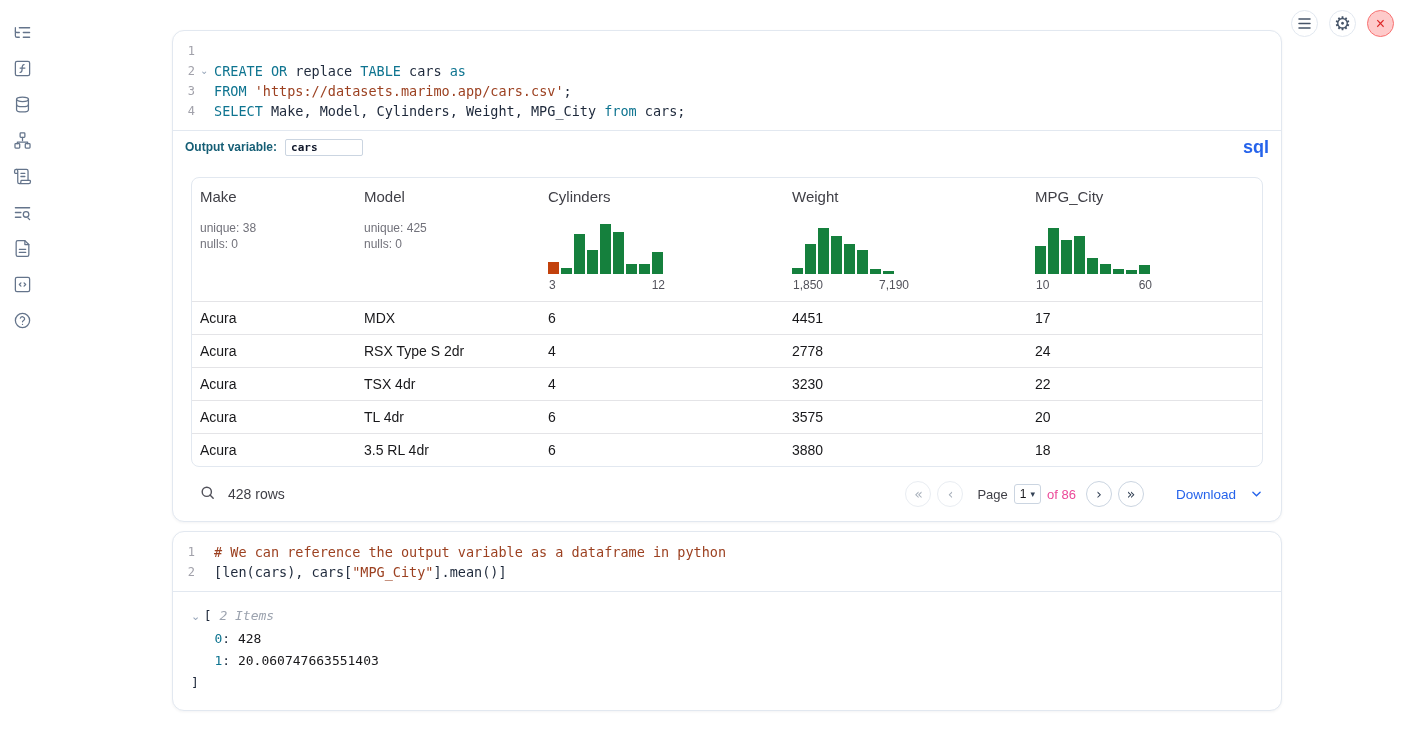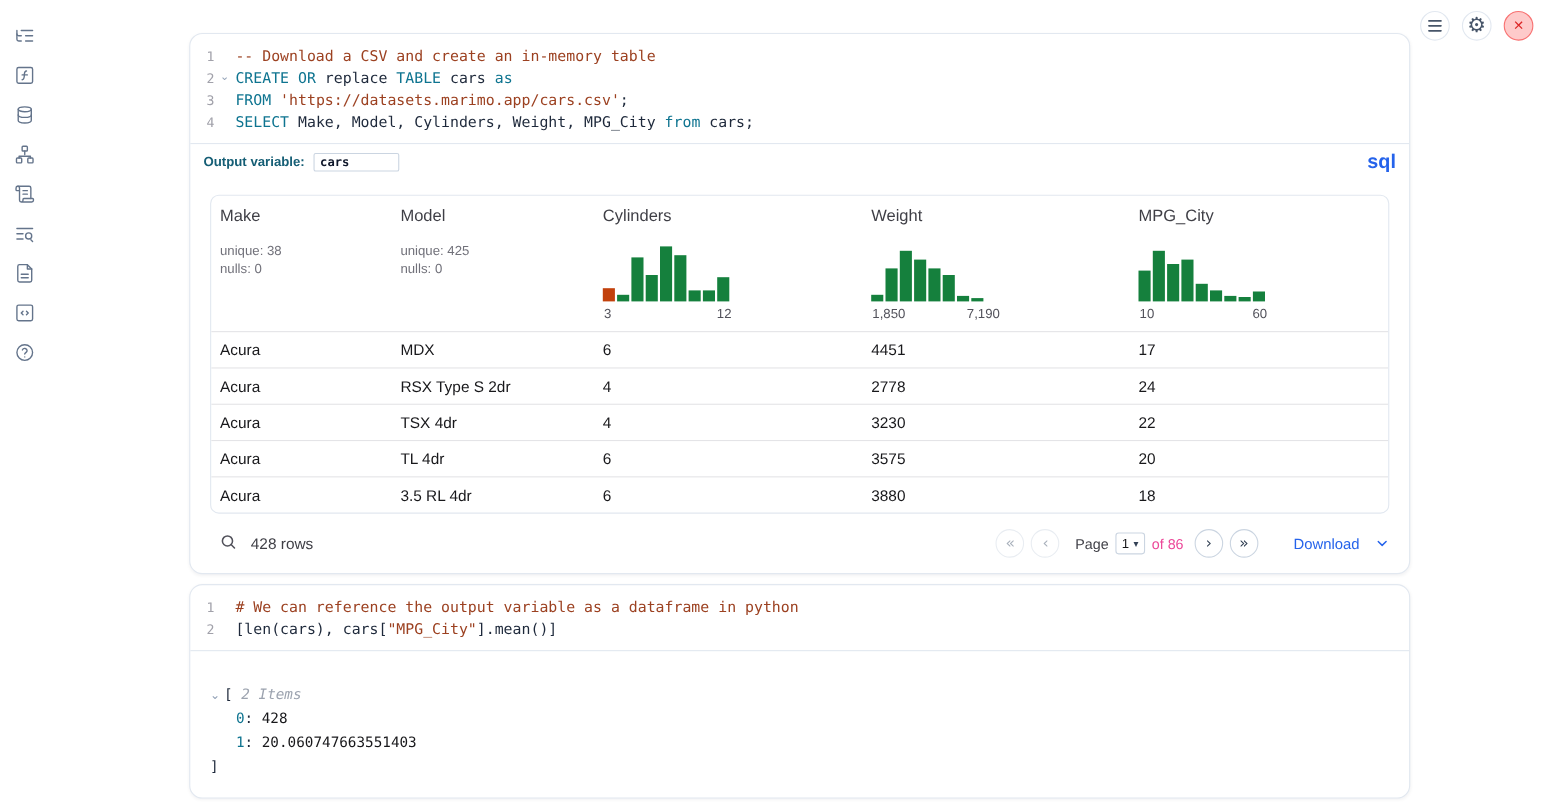--- a/index.html
+++ b/index.html
@@ -80,21 +80,21 @@
   .pg-btn.active { border-color:#cbd5e1; color:#334155; }
   .pg-label { font-size:13px; color:#3f3f46; margin-left:8px; }
   .pg-select { display:flex; align-items:center; gap:4px; border:1px solid #cbd5e1; border-radius:3px;
     height:20px; padding:0 5px; font-size:12px; color:#18181b; background:#fff; cursor:pointer; }
   .pg-select .arrow { font-size:9px; color:#334155; }
   .pg-of { font-size:13px; color:#ec4899; margin-right:4px; }
   .download { margin-left:26px; display:flex; align-items:center; gap:16px; border:none;
     background:none; color:#2563eb; font-size:13.5px; cursor:pointer; padding:0; }
 
   
-  .py-output { border-top:1px solid #e2e8f0; padding:29px 0 16px 18px; }
+  .py-output { border-top:1px solid #e2e8f0; padding:13px 0 16px 18px; }
   .out-line { line-height:22px; white-space:pre;
     font-family:"DejaVu Sans Mono","Liberation Mono",monospace; font-size:13px; }
   .tok-chev { color:#94a3b8; font-size:11px; font-family:"DejaVu Sans",sans-serif; }
   .tok-dim  { color:#9ca3af; font-style:italic; }
   .tok-key  { color:#0e7490; }
   .tok-val  { color:#18181b; }
 </style>
 </head>
 <body>
 
@@ -173,21 +173,21 @@
   <button class="tb-btn gear">
     <span>⚙</span>
   </button>
   <button class="tb-btn close">
     <span>×</span>
   </button>
 </div>
 
 <section class="cell cell-sql">
   <div class="editor">
-      <div class="code-line"><span class="ln">1</span><span class="code-text"><span class="tok-cm">-- Download a CSV and create an in-memory table</span></span></div>
+      <div class="code-line"><span class="ln">1</span></div>
       <div class="code-line"><span class="ln">2</span><span class="fold">⌄</span><span class="code-text"><span class="tok-kw">CREATE OR</span><span class="tok-pl"> replace </span><span class="tok-kw">TABLE</span><span class="tok-pl"> cars </span><span class="tok-kw">as</span></span></div>
       <div class="code-line"><span class="ln">3</span><span class="code-text"><span class="tok-kw">FROM</span><span class="tok-pl"> </span><span class="tok-str">'https://datasets.marimo.app/cars.csv'</span><span class="tok-pl">;</span></span></div>
       <div class="code-line"><span class="ln">4</span><span class="code-text"><span class="tok-kw">SELECT</span><span class="tok-pl"> Make, Model, Cylinders, Weight, MPG_City </span><span class="tok-kw">from</span><span class="tok-pl"> cars;</span></span></div>
     </div>
 
   <div class="cell-strip">
     <div class="strip-left">
       <span class="ov-label">Output variable:</span>
       <input class="ov-input" value="cars" style="">
     </div>

